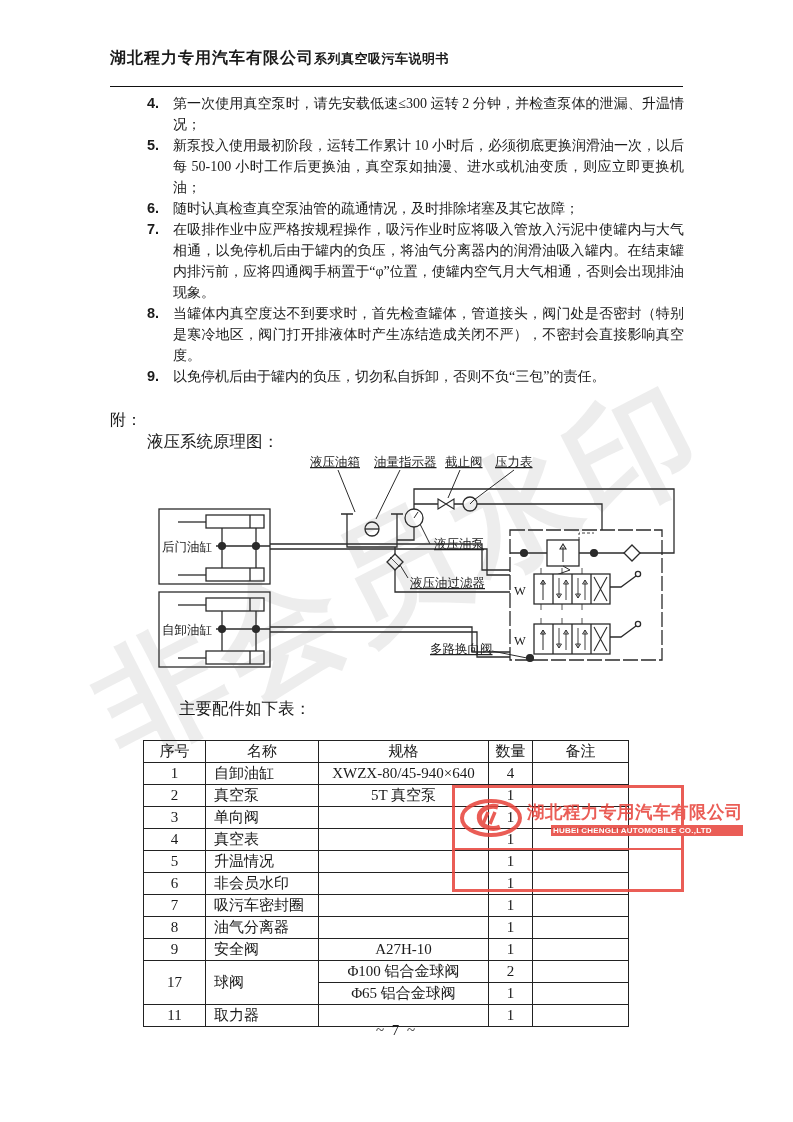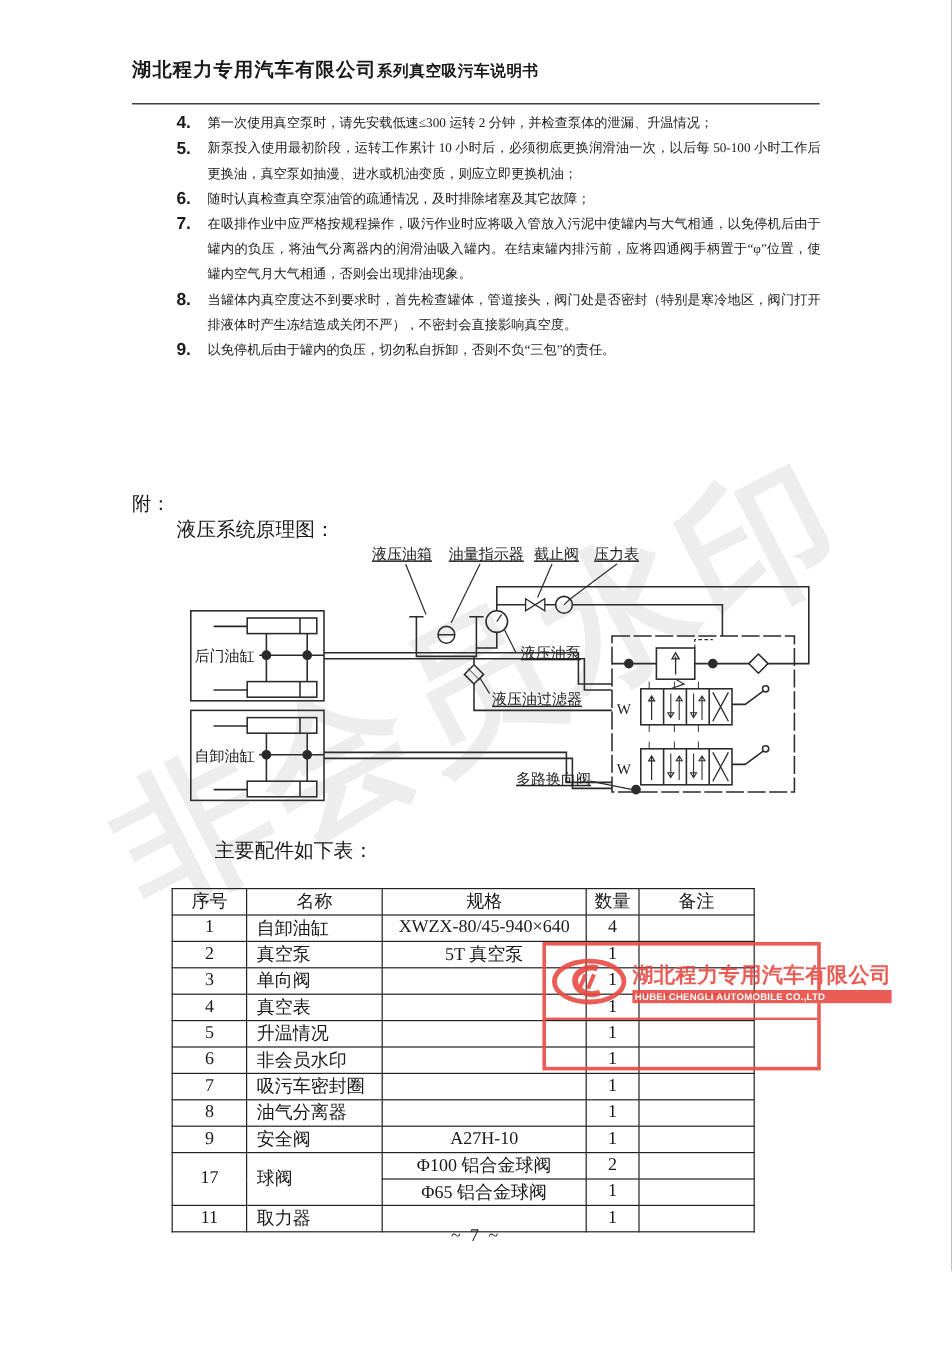--- a/index.html
+++ b/index.html
@@ -11,21 +11,21 @@
   }
   
   .hdr { position:absolute; top:48px; left:110px; width:575px; white-space:nowrap; }
   .hdr .co { font-weight:bold; font-size:16px; letter-spacing:1px; }
   .hdr .doc { font-size:13px; font-weight:bold; letter-spacing:.5px; }
   .hdr-rule { position:absolute; top:86px; left:110px; width:573px; height:0; border-top:1.6px solid #111; }
   
   .list { position:absolute; top:93px; left:147px; width:537px; }
   .li { display:flex; margin:0; }
   .li .num { width:26px; flex:0 0 26px; font-family:"Liberation Sans","DejaVu Sans",sans-serif; font-weight:bold; font-size:14.5px; line-height:21px; }
-  .li .txt { flex:1; font-size:11px; line-height:21px; text-align:justify; }
+  .li .txt { flex:1; font-size:14px; line-height:21px; text-align:justify; }
   .appendix { position:absolute; top:410px; left:110px; font-size:16px; }
   .sec-h { position:absolute; left:147px; font-size:16.5px; font-weight:normal; font-family:"Liberation Sans","DejaVu Sans",sans-serif; }
   #h-diagram { top:431px; }
   #h-table { top:698px;margin-left:32px; }
   
   #schematic { position:absolute; top:452px; left:142px; }
   #schematic text { font-size:12.5px; fill:#222; font-family:"Liberation Serif","DejaVu Serif",serif; }
   #schematic .lead { text-decoration:underline; }
   
   .wm {
@@ -43,21 +43,21 @@
   
   .stamp {
     position:absolute; top:785px; left:452px; width:232px; height:107px;
     border:3px solid #e8473f; opacity:.88; background:transparent; z-index:5;
     font-family:"Liberation Sans","DejaVu Sans",sans-serif; color:#e8473f;
   }
   .stamp-top { display:flex; align-items:center; height:62px; border-bottom:2px solid #e8473f; }
   .stamp-logo { flex:0 0 72px; display:flex; justify-content:center; }
   .stamp-right { flex:1; padding-right:3px; }
   .stamp-cn { font-size:17.5px; font-weight:bold; letter-spacing:0.5px; white-space:nowrap; }
-  .stamp-en { margin-top:1px; background:#e8473f; color:#fff; font-size:8px; font-weight:bold; padding:1px 2px; white-space:nowrap; letter-spacing:.2px; }
+  .stamp-en { margin-top:1px; background:#e8473f; color:#fff; font-size:8px; font-weight:bold; padding:1px 2px; white-space:nowrap; letter-spacing:.2px;margin-left:24px; }
   .stamp-bot { display:flex; align-items:center; height:38px; }
   .stamp-small { flex:0 0 78px; text-align:center; font-size:14px; color:#ef6a60; font-weight:bold; letter-spacing:2px; }
   .stamp-dept { flex:1; font-size:24px; font-weight:bold; letter-spacing:14px; text-align:center; white-space:nowrap; }
   
   .pageno { position:absolute; top:1022px; left:0; width:100%; text-align:center; font-size:15px; letter-spacing:2px; }
 </style>
 </head>
 <body>
 
 <div id="page">

